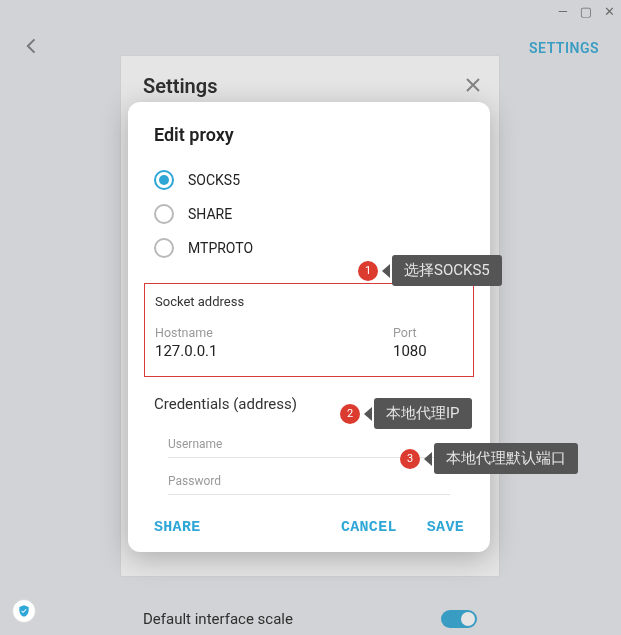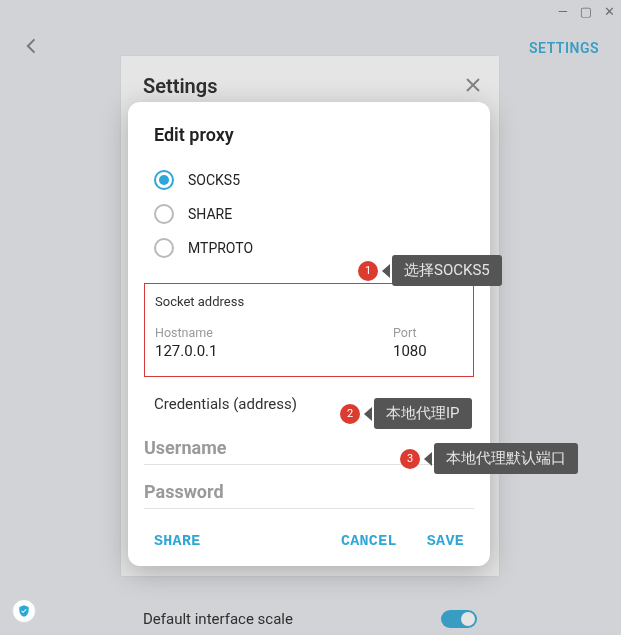--- a/index.html
+++ b/index.html
@@ -60,22 +60,22 @@
     margin: 18px 16px 0; border: 1px solid #d83a3a; padding: 10px 10px 16px;
   }
   .socket-title { font-size: 13px; color: #333; margin-bottom: 16px; }
   .socket-fields { display: flex; gap: 40px; }
   .field { flex: 1; }
   .field.port { flex: 0 0 70px; }
   .field-label { font-size: 12.5px; color: #9a9a9a; }
   .field-value { font-size: 15px; color: #222; padding-top: 2px; }
   .cred-title { font-size: 15px; color: #333; padding: 18px 26px 8px; }
   .textfield {
-    margin: 6px 16px 0; border-bottom: 1px solid #e2e2e2;
-    padding: 10px 0 6px; color: #9a9a9a; font-size: 18px; font-weight: bold;
+    margin: 6px 40px 0; border-bottom: 1px solid #e2e2e2;
+    padding: 10px 0 6px; color: #9a9a9a; font-size: 12px;
   }
   .modal-actions { display: flex; align-items: center; padding: 24px 26px 0; gap: 30px; }
   .spacer { flex: 1; }
   .tbtn { color: #2ea6d6; font-weight: 700; font-size: 15px; letter-spacing: .3px; font-family: Liberation Mono, monospace; }
   
   .badge {
     width: 20px; height: 20px; background: #dc3b2f; color: #fff; font-size: 11px;
     display: inline-flex; align-items: center; justify-content: center; border-radius: 50%;
     flex: 0 0 auto;
   }

